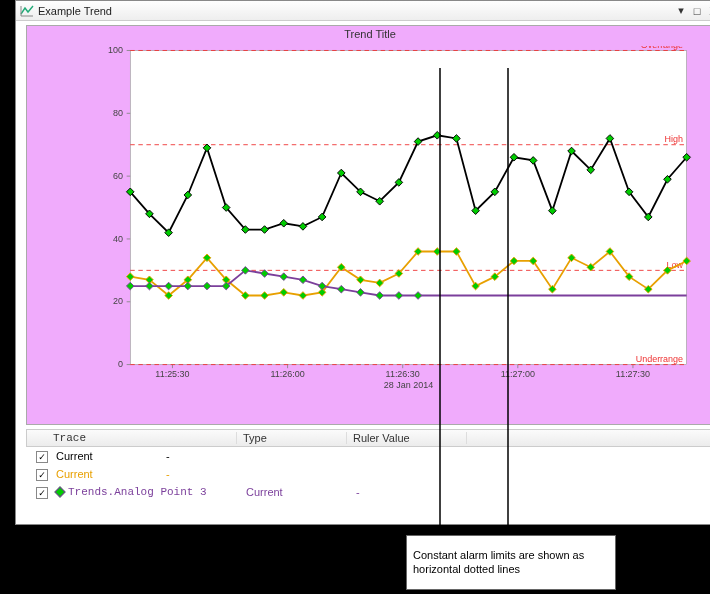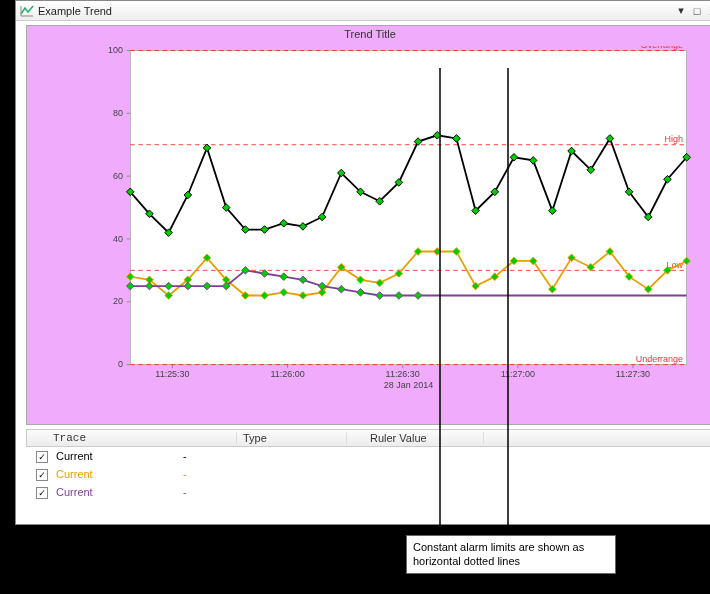--- a/index.html
+++ b/index.html
@@ -13,24 +13,24 @@
   .chart-title { text-align: center; font-size: 11px; color: #333; height: 16px; line-height: 16px; }
   .plot { position: absolute; left: 58px; top: 20px; width: 620px; height: 350px; }
   .legend-table { position: absolute; left: 10px; top: 428px; width: 688px; }
   .legend-header { display: flex; background: linear-gradient(#fbfbfb,#ececec); border: 1px solid #ccc; height: 18px; align-items: center; font-size: 11px; color: #333; }
   .legend-header > div { padding: 0 6px; border-right: 1px solid #ddd; }
   .legend-row { display: flex; height: 18px; align-items: center; font-size: 11px; padding-left: 4px; }
   .legend-row > div { padding: 0 6px; }
   .col-check { width: 20px; }
   .col-trace { width: 190px; display: flex; align-items: center; gap: 4px; font-family: Liberation Mono, monospace; }
   .col-type { width: 110px; }
-  .col-ruler { width: 120px; margin-left: 17px; }
+  .col-ruler { width: 120px; }
   .marker { width: 8px; height: 8px; transform: rotate(45deg); display: inline-block; }
   .overlay-lines { position: absolute; left: 0; top: 0; width: 710px; height: 594px; pointer-events: none; }
-  .callout { position: absolute; left: 406px; top: 535px; width: 210px; background: #fff; border: 1px solid #666; padding: 4px 6px; font-size: 11px; color: #000; line-height: 1.3; }
+  .callout { position: absolute; left: 406px; top: 535px; width: 210px; background: #fff; border: 1px solid #666; padding: 12px 6px; font-size: 11px; color: #000; line-height: 1.3; }
   .checkbox { width: 12px; height: 12px; border: 1px solid #888; background: #fff; display: inline-flex; align-items: center; justify-content: center; font-size: 9px; cursor: pointer; }
 </style>
 </head>
 <body>
 
 <div class="window">
   <div class="titlebar">
     <span class="icon">
       <svg width="14" height="14" viewBox="0 0 14 14">
           <polyline points="1,10 5,4 8,8 13,2" fill="none" stroke="#2a7" stroke-width="1.4"></polyline>
@@ -176,20 +176,24 @@
     <div class="col-type" style="color:#000">Current</div>
     <div class="col-ruler" style="color:#000">-</div>
         </div>
         <div class="legend-row">
     <div class="col-check"><span class="checkbox">✓</span></div>
     <div class="col-type" style="color:#e8a000">Current</div>
     <div class="col-ruler" style="color:#e8a000">-</div>
         </div>
         <div class="legend-row">
     <div class="col-check"><span class="checkbox">✓</span></div>
+    <div class="col-trace" style="color:#7b3f9b">
+      <span class="marker" style="border:1.5px solid #7b3f9b;background:#0c0"></span>
+      <span>Trends.Analog Point 3</span>
+    </div>
     <div class="col-type" style="color:#7b3f9b">Current</div>
     <div class="col-ruler" style="color:#7b3f9b">-</div>
         </div>
       </div>
   </div>
 </div>
 
 <svg class="overlay-lines" width="710" height="594">
   <line x1="440" y1="68" x2="440" y2="535" stroke="#000" stroke-width="1.5"></line>
   <line x1="508" y1="68" x2="508" y2="535" stroke="#000" stroke-width="1.5"></line>

